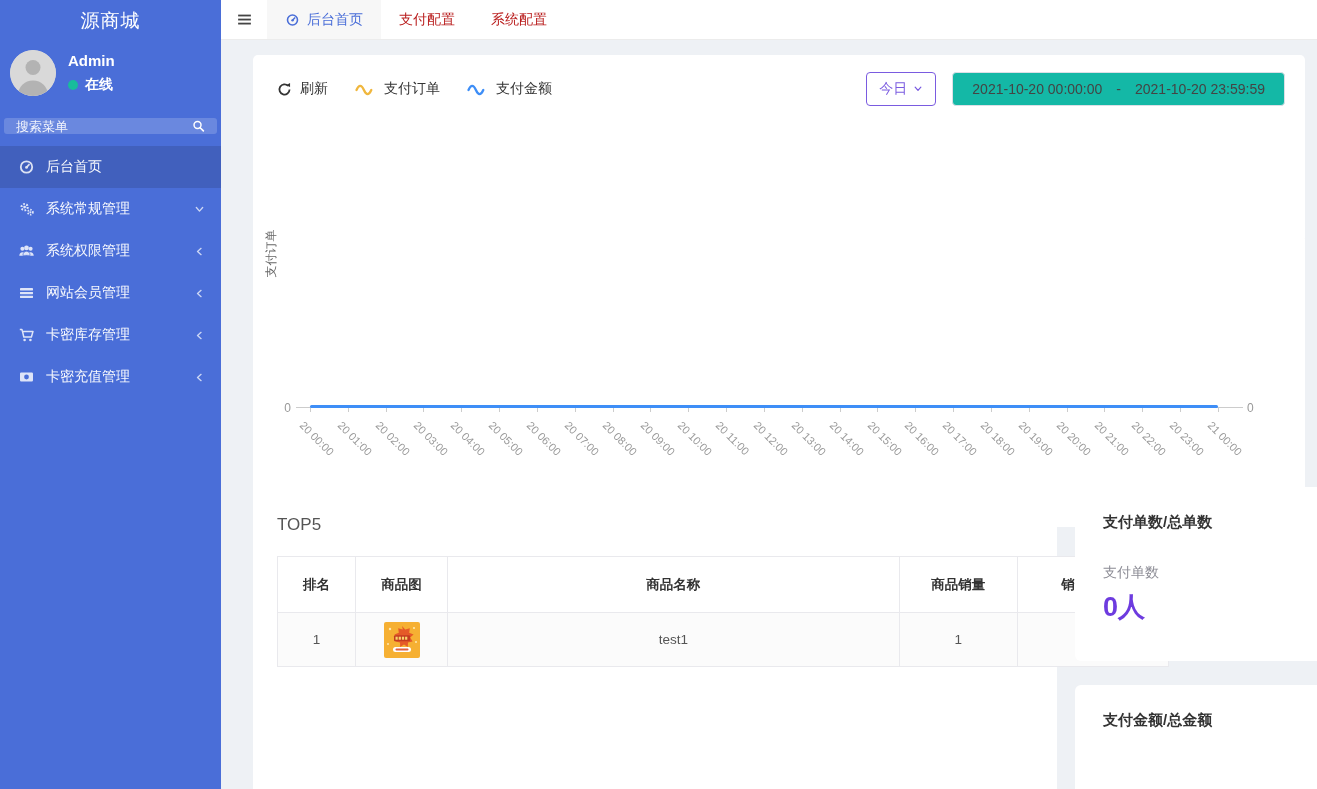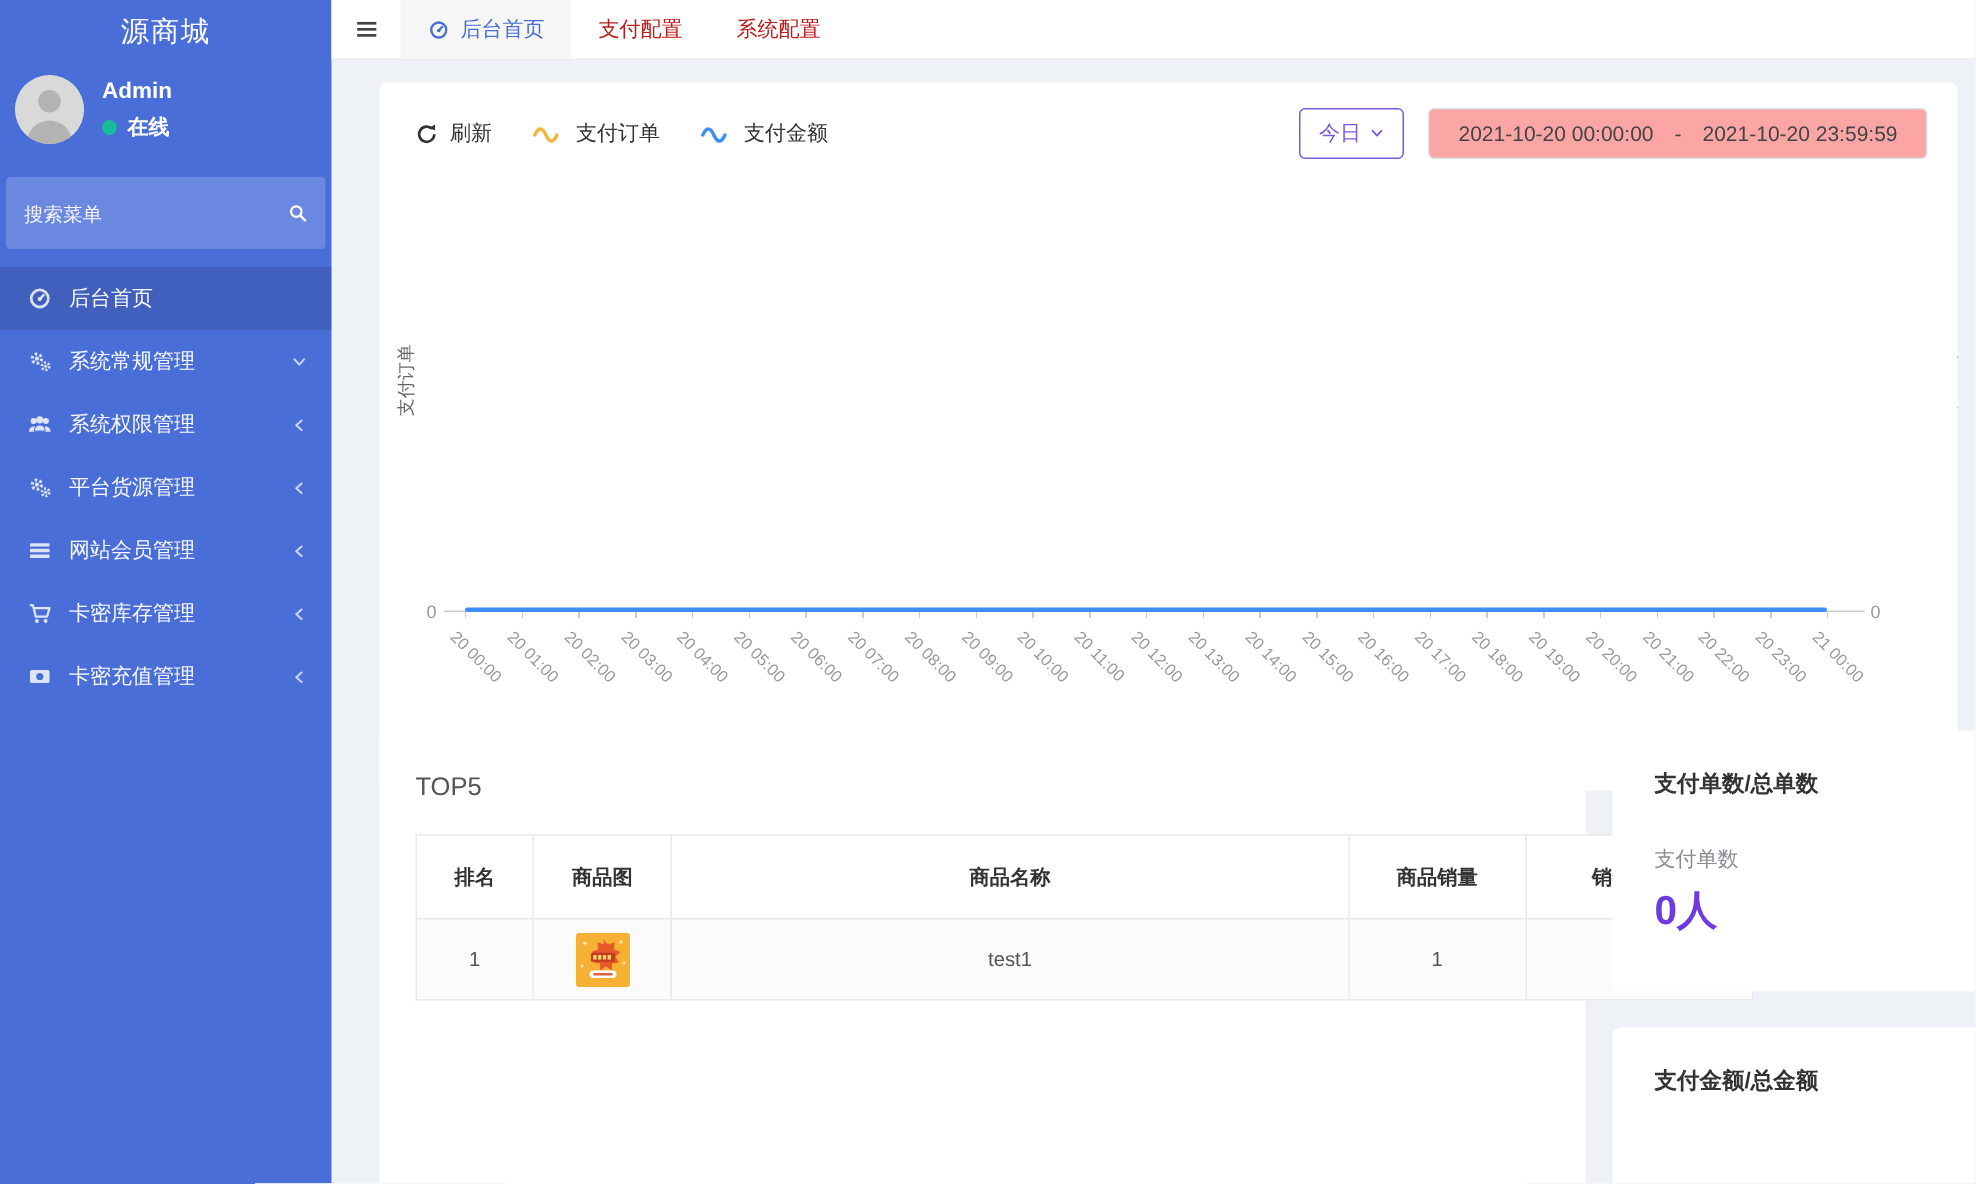--- a/index.html
+++ b/index.html
@@ -11,21 +11,21 @@
   .sidebar { position:absolute; left:0; top:0; width:221px; height:100%;
              background:#4a6ed8; color:#fff; }
   .logo { height:36px; display:flex; align-items:center; justify-content:center;
           font-size:19px; padding-top:6px; letter-spacing:1px; }
   .user { display:flex; align-items:center; gap:12px; padding:14px 14px 4px 10px; }
   .avatar { width:46px; height:46px; border-radius:50%; background:#d9d9d9;
             overflow:hidden; flex:0 0 auto; }
   .user-name { font-weight:bold; font-size:15px; margin-bottom:7px; }
   .user-status { font-size:14px; display:flex; align-items:center; gap:7px;font-weight:bold; }
   .status-dot { width:10px; height:10px; border-radius:50%; background:#18bc9c; }
-  .searchbox { margin:18px 4px 12px 4px; height:48px; border-radius:3px;
+  .searchbox { margin:18px 4px 12px 4px; height:16px; border-radius:3px;
                background:rgba(255,255,255,.18); display:flex; align-items:center; padding:0 12px; }
   .searchbox input { flex:1; border:none; outline:none; background:transparent;
                      color:#fff; font-size:13px; font-family:inherit; }
   .searchbox input::placeholder { color:rgba(255,255,255,.92); }
   .searchbox svg { width:14px; height:14px; color:#fff; }
   .menu-item { height:42px; display:flex; align-items:center; gap:11px;
                padding:0 16px 0 18px; font-size:14px; color:rgba(255,255,255,.96); cursor:pointer; }
   .menu-item.active { background:rgba(0,0,0,.12); }
   .mi-icon { width:17px; height:16px; opacity:.85; flex:0 0 auto; }
   .mi-label { flex:1; }
@@ -54,21 +54,21 @@
   .ch-left { display:flex; align-items:center; gap:26px; }
   .refresh-btn, .legend-item { display:flex; align-items:center; gap:8px;
                   font-size:14px; color:#333; cursor:pointer; }
   .refresh-btn svg { width:15px; height:15px; color:#333; }
   .wave { width:22px; height:14px; }
   .ch-right { display:flex; align-items:center; gap:16px; }
   .range-btn { display:flex; align-items:center; gap:6px; border:1px solid #7a5be0;
                color:#7a5be0; background:#fff; border-radius:4px; padding:7px 12px;
                font-size:14px; cursor:pointer; font-family:inherit; }
   .range-btn svg { width:10px; height:10px; }
-  .date-box { height:34px; border:1px solid #dcdfe6; border-radius:4px; background:#fca5a5;
+  .date-box { height:34px; border:1px solid #dcdfe6; border-radius:4px; background:#14b8a6;
               display:flex; align-items:center; gap:14px; padding:0 19px;
               font-size:14px; color:#444; cursor:pointer; }
 
   .ylabel { position:absolute; font-size:12px; color:#666; white-space:nowrap;
             transform:rotate(-90deg); transform-origin:center; width:48px; text-align:center; }
   .ylabel-left { left:-6px; top:190px; }
   .ylabel-right { right:17px; top:190px; margin-right:-47px; }
   .ytick { position:absolute; top:346px; font-size:12px; color:#999; }
   .ytick-left { left:18px; width:20px; text-align:right; }
   .ytick-right { left:994px; }
@@ -234,29 +234,20 @@
           <span class="mi-label">系统常规管理</span>
           <svg class="chev">
             <use href="#chevron-down-glyph"></use>
           </svg>
         </div>
         <div class="menu-item">
           <svg class="mi-icon">
             <use href="#users-icon"></use>
           </svg>
           <span class="mi-label">系统权限管理</span>
-          <svg class="chev">
-            <use href="#chevron-left-glyph"></use>
-          </svg>
-        </div>
-        <div class="menu-item">
-          <svg class="mi-icon">
-            <use href="#cogs-icon"></use>
-          </svg>
-          <span class="mi-label">平台货源管理</span>
           <svg class="chev">
             <use href="#chevron-left-glyph"></use>
           </svg>
         </div>
         <div class="menu-item">
           <svg class="mi-icon">
             <use href="#list-icon"></use>
           </svg>
           <span class="mi-label">网站会员管理</span>
           <svg class="chev">

